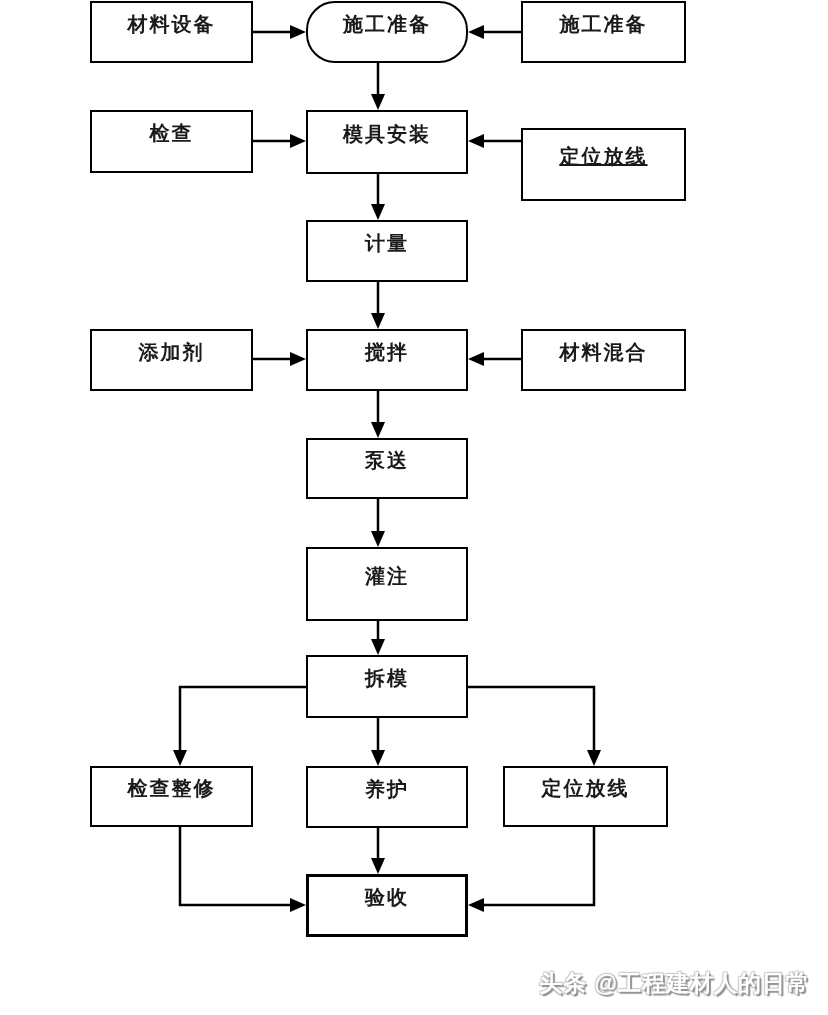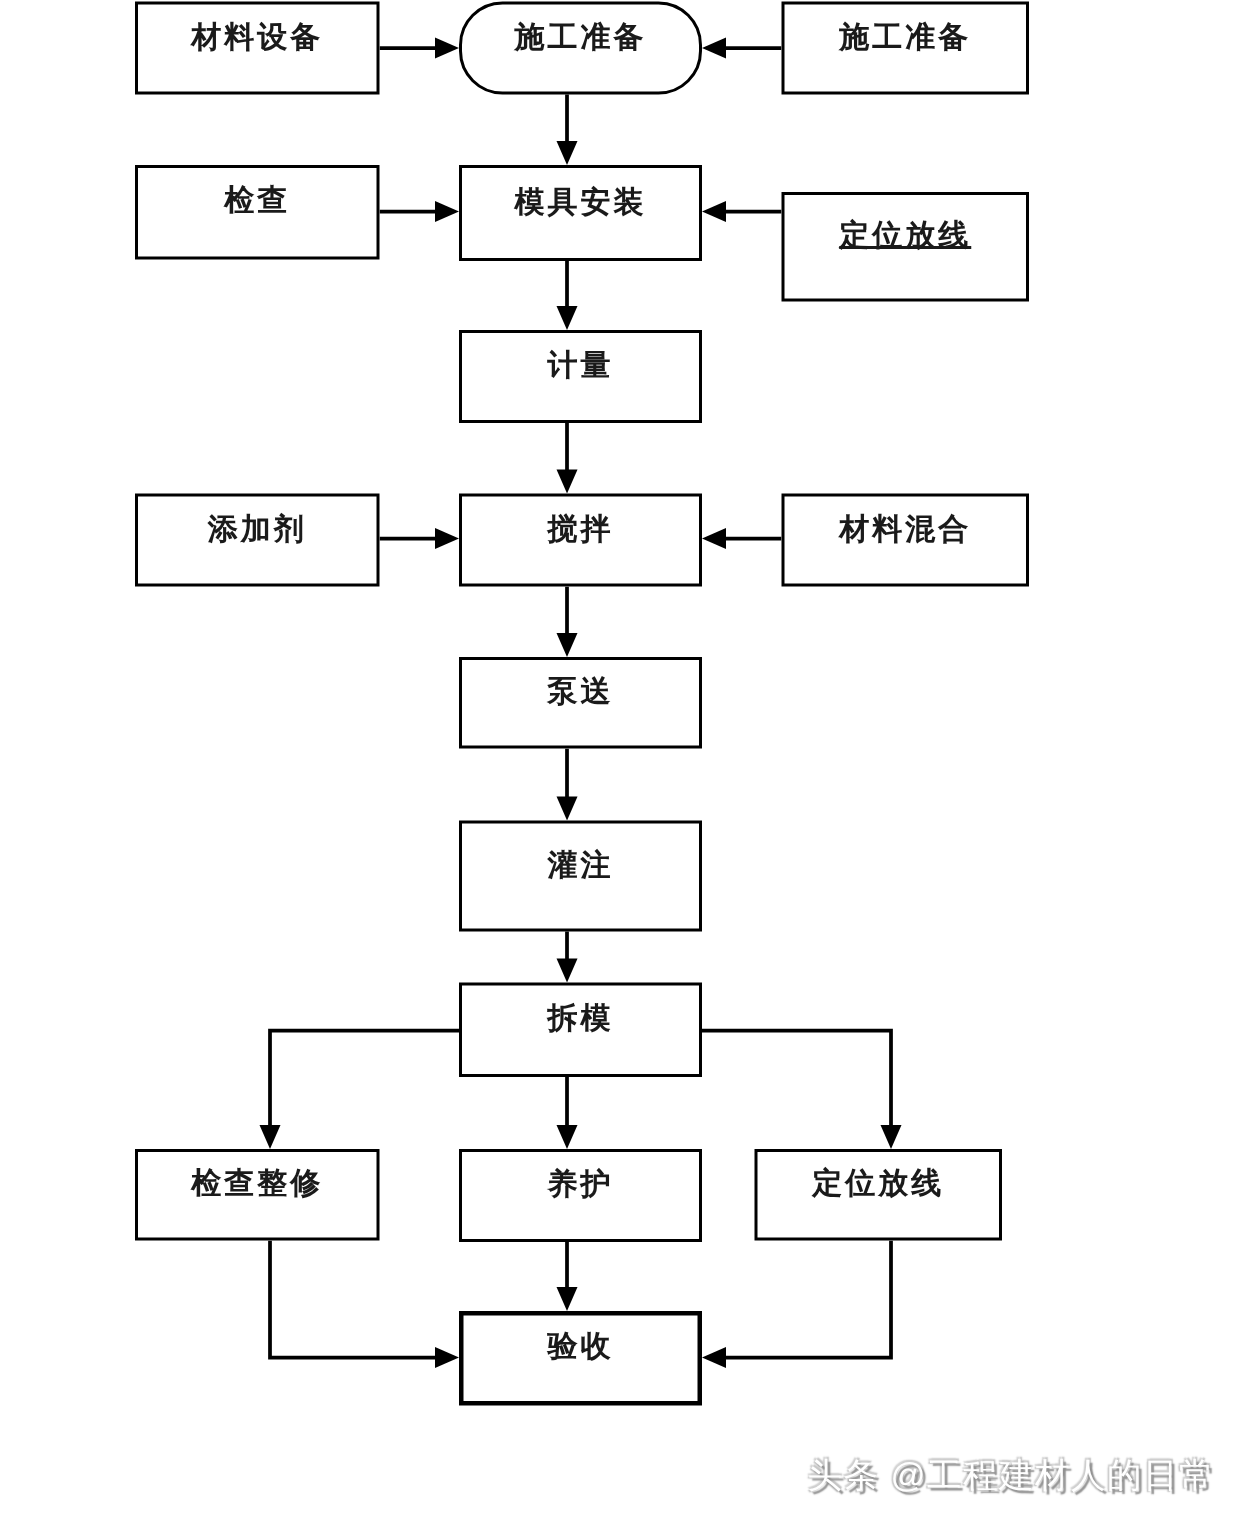--- a/index.html
+++ b/index.html
@@ -34,21 +34,21 @@
     color: #1a1a1a;
     letter-spacing: 2px;
     white-space: nowrap;
   }
   .watermark {
     position: absolute;
     right: 18px;
     top: 968px;
     font-family: "Liberation Sans", "DejaVu Sans", sans-serif;
     font-size: 23px;
-    font-weight: normal;
+    font-weight: bold;
     letter-spacing: 1px;
     color: #ffffff;
     text-shadow: 2px 2px 1px #909090, -1px -1px 1px #cfcfcf, 1px -1px 1px #c0c0c0, -1px 1px 1px #c0c0c0;
     white-space: nowrap;
   }
 </style>
 </head>
 <body>
 
 <div id="canvas">

